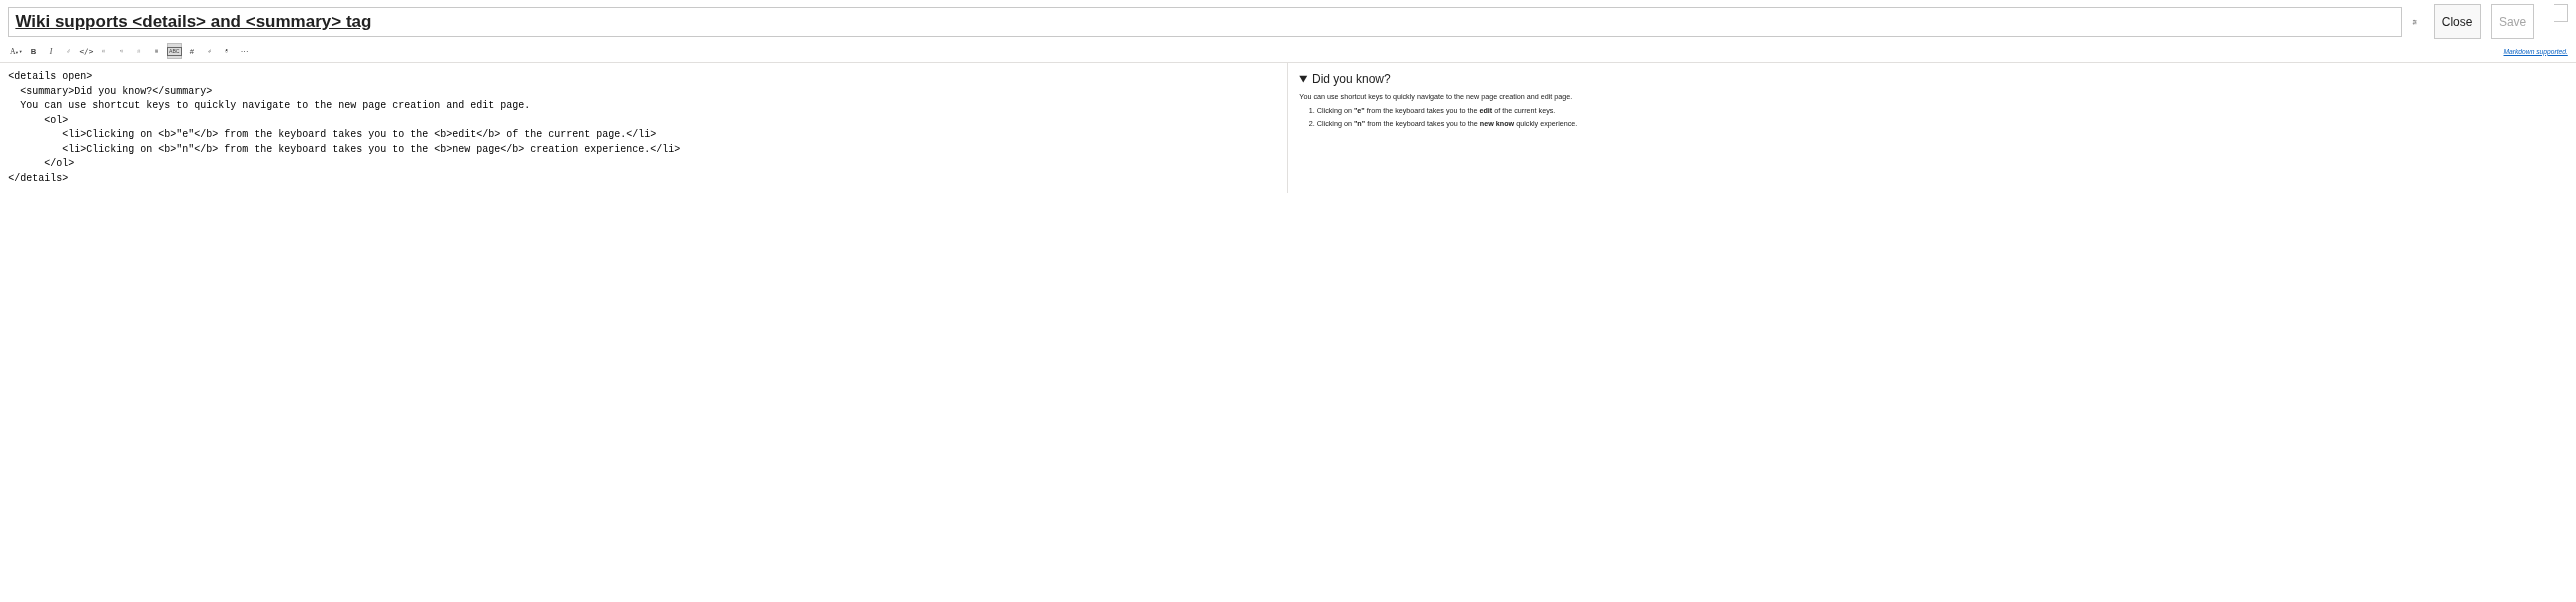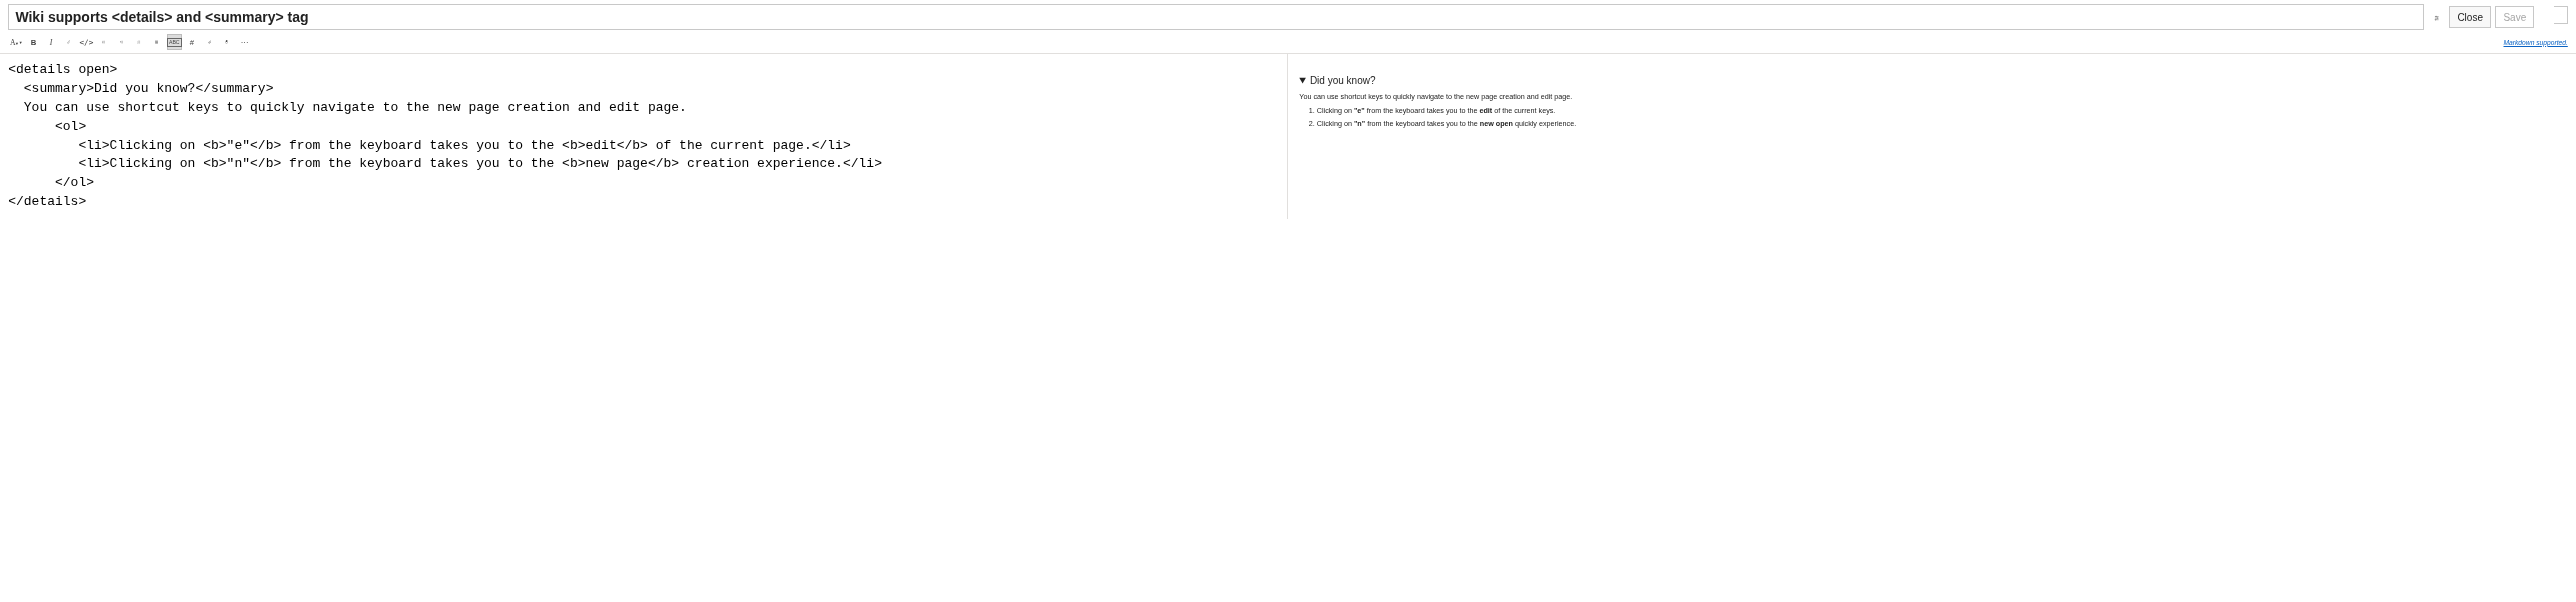--- a/index.html
+++ b/index.html
@@ -10,35 +10,36 @@
   }
   .page { width: 100%; }
   .top-row {
     display: flex; align-items: center; gap: 4.1px;
     padding: 4.1px 8.2px 2.1px 8.2px;
   }
   .title-input {
     flex: 1;
     border: 0.5px solid #c8c8c8;
     padding: 4.1px 6.2px;
-    font-size: 14px;
+    font-size: 17px;
     font-weight: 600;
     color: #222;
     background: #fff;
+    text-decoration: underline;
   }
   .icon-btn {
     width: 17.5px; height: 17.5px;
     display: inline-flex; align-items: center; justify-content: center;
     background: none; border: none; cursor: pointer;
     color: #555;
   }
   .btn {
-    height: 22px; padding: 0 7.2px;
+    height: 35px; padding: 0 7.2px;
     border: 0.5px solid #c8c8c8; background: #f8f8f8;
-    font-size: 10px; cursor: pointer; color: #222;
+    font-size: 12px; cursor: pointer; color: #222; margin-left: 6px;
   }
   .btn.disabled { color: #a6a6a6; cursor: default; background: #fff; }
   .split-chevron {
     width: 13.4px; height: 17.5px; border: 0.5px solid #c8c8c8;
     background: #fff; display: inline-flex; align-items: center; justify-content: center;
     cursor: pointer; border-left: none;
   }
   .btn-group { display: inline-flex; gap: 20px; }
   .toolbar-row {
     display: flex; align-items: center; justify-content: space-between;
@@ -60,35 +61,34 @@
   }
   .split {
     display: flex; width: 100%;
     border-top: none;
   }
   .editor-pane {
     width: 50%;
     border-right: 0.5px solid #e1dfdd;
     padding: 7.2px 8.2px;
     font-family: Consolas, "Courier New", monospace;
-    font-size: 13px;
+    font-size: 10px;
     white-space: pre;
     color: #000;
     line-height: 1.45;
   }
   .preview-pane {
     width: 50%;
     padding: 7.2px 11.3px;
     line-height: 1.55;
     color: #222;
   }
   .preview-pane summary {
-    cursor: pointer; font-size: 10px; color: #222;
+    cursor: pointer; font-size: 12px; color: #222;
     margin-bottom: 2.1px;
-    margin-top: 12px;
   }
   .preview-pane ol { margin: 3.1px 0 0 0; padding-left: 17.5px; }
   .preview-pane li { margin-bottom: 2.1px; }
   svg { display: block; }
 </style>
 </head>
 <body>
 
 <div class="page">
 
@@ -211,20 +211,20 @@
 
     <div class="preview-pane">
       <details open="">
         <summary>Did you know?</summary>
         <div>You can use shortcut keys to quickly navigate to the new page creation and edit page.</div>
         <ol>
           <li>
             <span>Clicking on </span><b>"e"</b><span> from the keyboard takes you to the </span><b>edit</b><span> of the current keys.</span>
           </li>
           <li>
-            <span>Clicking on </span><b>"n"</b><span> from the keyboard takes you to the </span><b>new open</b><span> quickly experience.</span>
+            <span>Clicking on </span><b>"n"</b><span> from the keyboard takes you to the </span><b>new know</b><span> quickly experience.</span>
           </li>
         </ol>
       </details>
     </div>
   </div>
 </div>
 
 
 </body></html>

